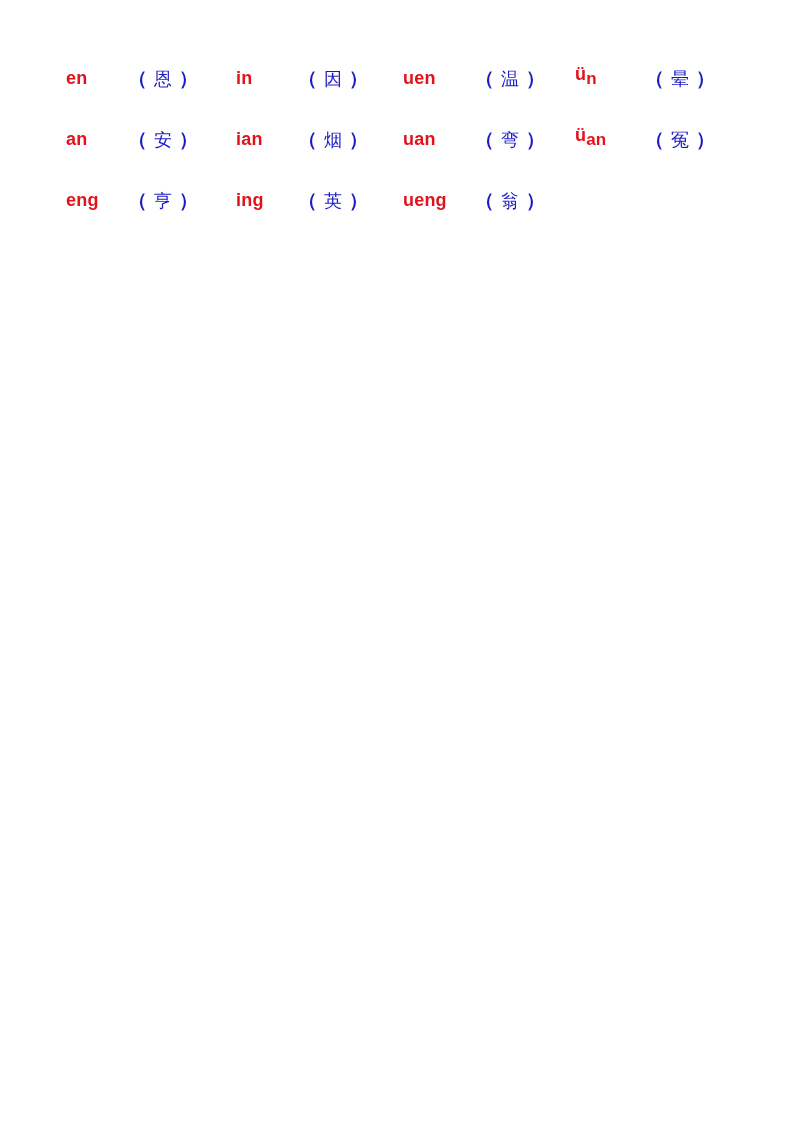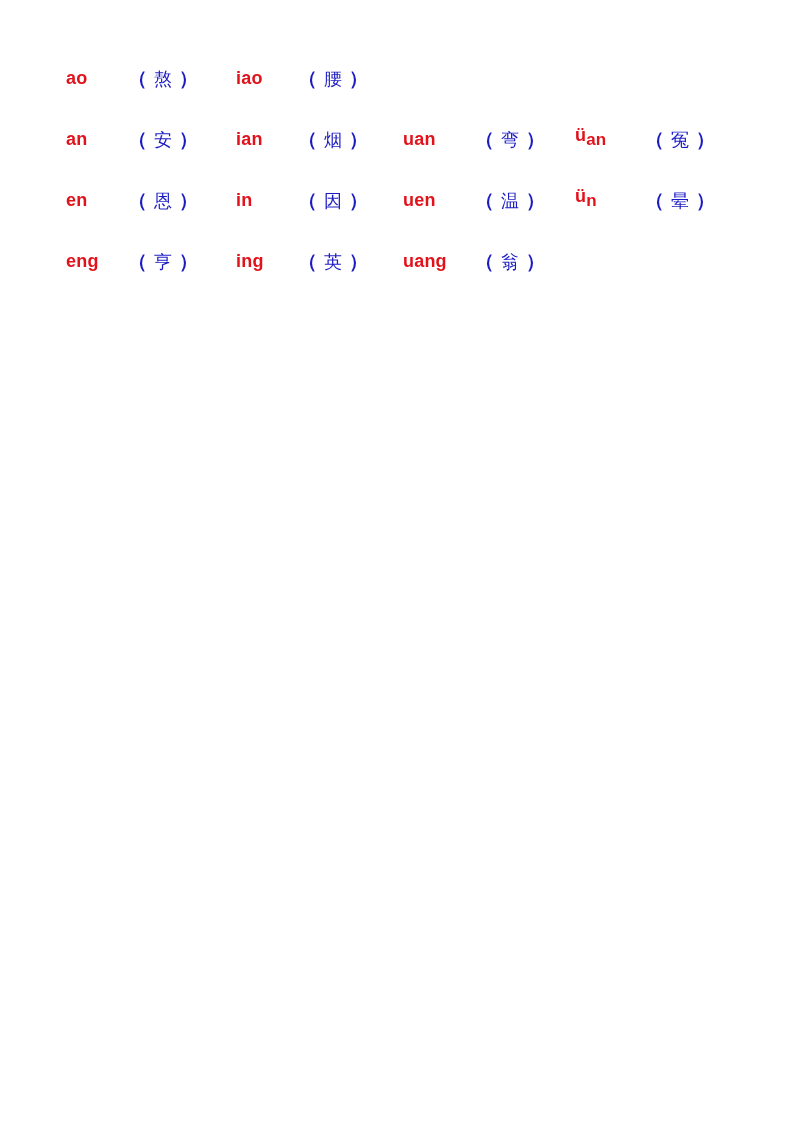--- a/index.html
+++ b/index.html
@@ -96,47 +96,41 @@
   .c-g4 { left: 645px; }
 
   
 </style>
 </head>
 <body>
 
 <div id="sheet">
   <div id="rows">
       <div class="row">
-        <div class="cell pinyin c-p1"><span>ao</span></div>
-        <div class="cell gloss c-g1"><span class="paren">（</span><span class="han">熬</span><span class="paren">）</span></div>
-        <div class="cell pinyin c-p2"><span>iao</span></div>
-        <div class="cell gloss c-g2"><span class="paren">（</span><span class="han">腰</span><span class="paren">）</span></div>
+        <div class="cell pinyin c-p1"><span>en</span></div>
+        <div class="cell gloss c-g1"><span class="paren">（</span><span class="han">恩</span><span class="paren">）</span></div>
+        <div class="cell pinyin c-p2"><span>in</span></div>
+        <div class="cell gloss c-g2"><span class="paren">（</span><span class="han">因</span><span class="paren">）</span></div>
+        <div class="cell pinyin c-p3"><span>uen</span></div>
+        <div class="cell gloss c-g3"><span class="paren">（</span><span class="han">温</span><span class="paren">）</span></div>
+        <div class="cell pinyin c-p4"><span class="uu">ü</span><span class="tail">n</span></div>
+        <div class="cell gloss c-g4"><span class="paren">（</span><span class="han">晕</span><span class="paren">）</span></div>
       </div>
       <div class="row">
         <div class="cell pinyin c-p1"><span>an</span></div>
         <div class="cell gloss c-g1"><span class="paren">（</span><span class="han">安</span><span class="paren">）</span></div>
         <div class="cell pinyin c-p2"><span>ian</span></div>
         <div class="cell gloss c-g2"><span class="paren">（</span><span class="han">烟</span><span class="paren">）</span></div>
         <div class="cell pinyin c-p3"><span>uan</span></div>
         <div class="cell gloss c-g3"><span class="paren">（</span><span class="han">弯</span><span class="paren">）</span></div>
         <div class="cell pinyin c-p4"><span class="uu">ü</span><span class="tail">an</span></div>
         <div class="cell gloss c-g4"><span class="paren">（</span><span class="han">冤</span><span class="paren">）</span></div>
       </div>
       <div class="row">
-        <div class="cell pinyin c-p1"><span>en</span></div>
-        <div class="cell gloss c-g1"><span class="paren">（</span><span class="han">恩</span><span class="paren">）</span></div>
-        <div class="cell pinyin c-p2"><span>in</span></div>
-        <div class="cell gloss c-g2"><span class="paren">（</span><span class="han">因</span><span class="paren">）</span></div>
-        <div class="cell pinyin c-p3"><span>uen</span></div>
-        <div class="cell gloss c-g3"><span class="paren">（</span><span class="han">温</span><span class="paren">）</span></div>
-        <div class="cell pinyin c-p4"><span class="uu">ü</span><span class="tail">n</span></div>
-        <div class="cell gloss c-g4"><span class="paren">（</span><span class="han">晕</span><span class="paren">）</span></div>
-      </div>
-      <div class="row">
         <div class="cell pinyin c-p1"><span>eng</span></div>
         <div class="cell gloss c-g1"><span class="paren">（</span><span class="han">亨</span><span class="paren">）</span></div>
         <div class="cell pinyin c-p2"><span>ing</span></div>
         <div class="cell gloss c-g2"><span class="paren">（</span><span class="han">英</span><span class="paren">）</span></div>
-        <div class="cell pinyin c-p3"><span>uang</span></div>
+        <div class="cell pinyin c-p3"><span>ueng</span></div>
         <div class="cell gloss c-g3"><span class="paren">（</span><span class="han">翁</span><span class="paren">）</span></div>
       </div>
     </div>
 </div>
 
 </body></html>

